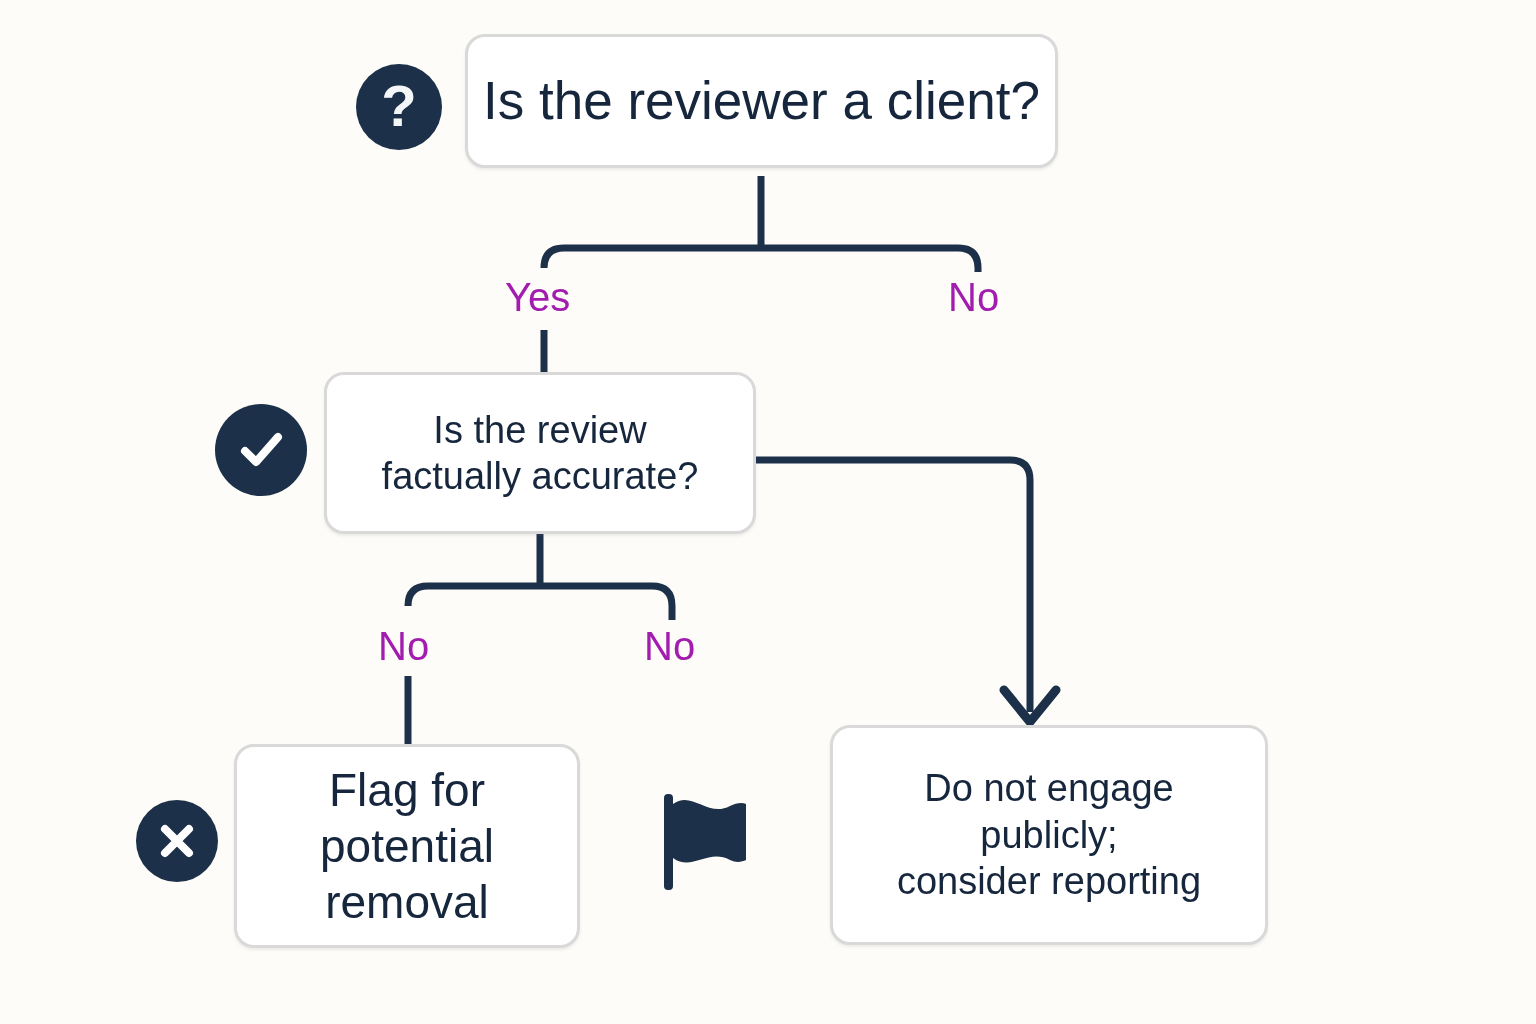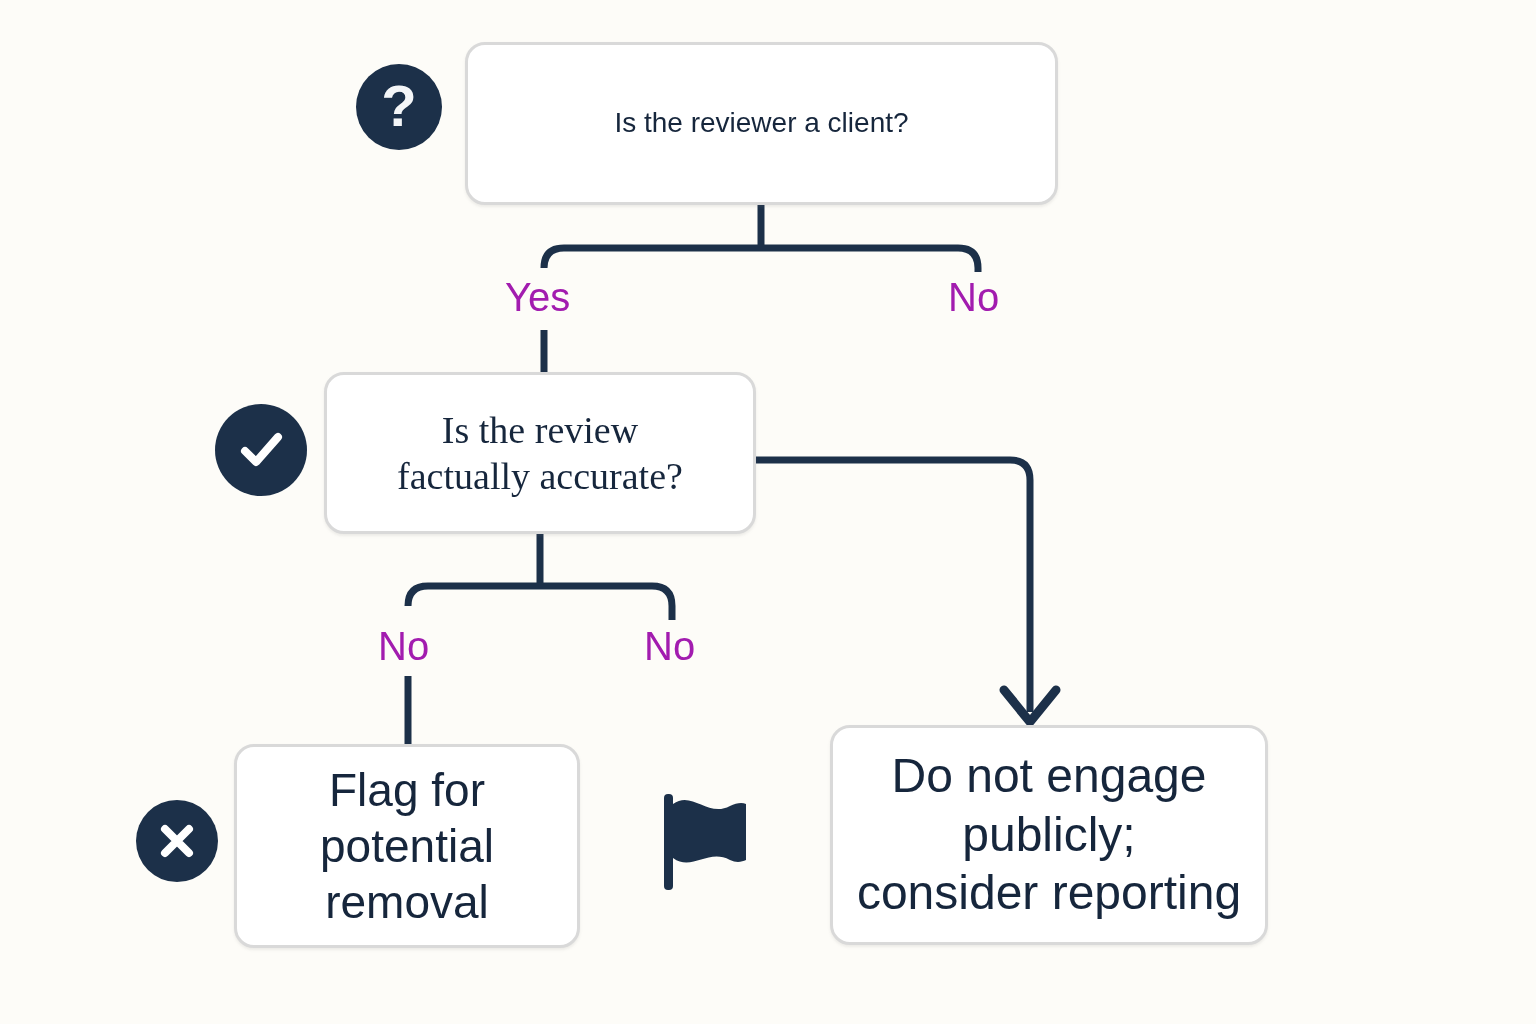--- a/index.html
+++ b/index.html
@@ -38,35 +38,34 @@
     align-items: center;
     justify-content: center;
     text-align: center;
     color: #16263c;
     font-weight: 400;
     line-height: 1.22;
     box-shadow: 0 2px 3px rgba(120,120,120,0.13);
     white-space: pre-line;
   }
   #node-root {
-    left: 465px; top: 42px; width: 593px; height: 163px;
-    font-size: 28px;
+    left: 465px; top: 34px; width: 593px; height: 134px;
+    font-size: 53px;
   }
   #node-accurate {
     left: 324px; top: 372px; width: 432px; height: 162px;
     font-size: 38px;
-    font-family: Liberation Serif, serif;
   }
   #node-flag {
     left: 234px; top: 744px; width: 346px; height: 204px;
     font-size: 46px;
   }
   #node-donotengage {
     left: 830px; top: 725px; width: 438px; height: 220px;
-    font-size: 48px;
+    font-size: 38px;
   }
   .badge {
     position: absolute;
     border-radius: 50%;
     background: #1c3049;
     display: flex;
     align-items: center;
     justify-content: center;
   }
   #badge-question {

